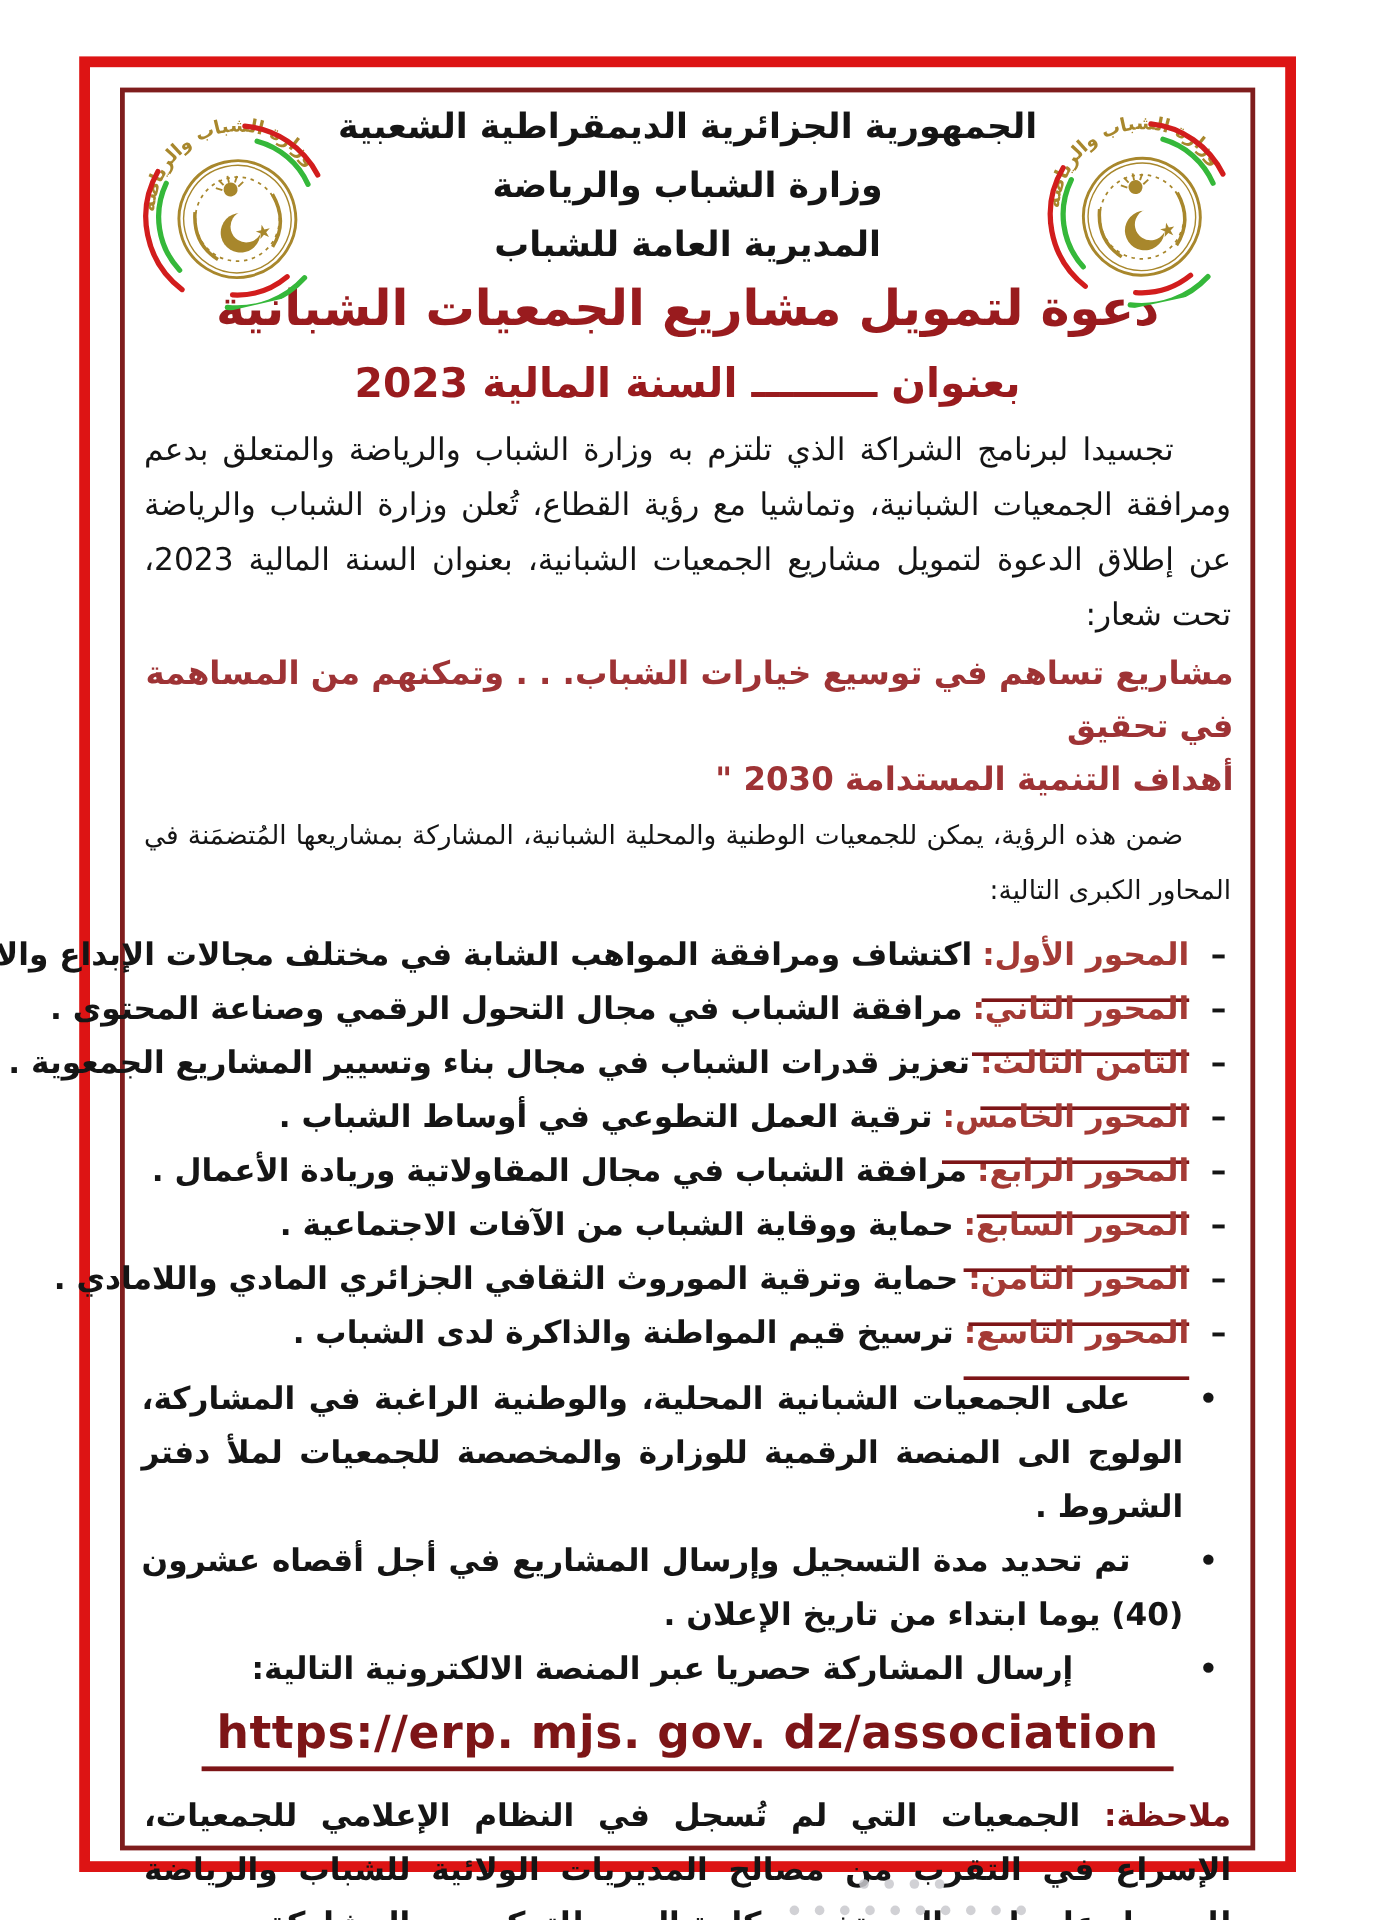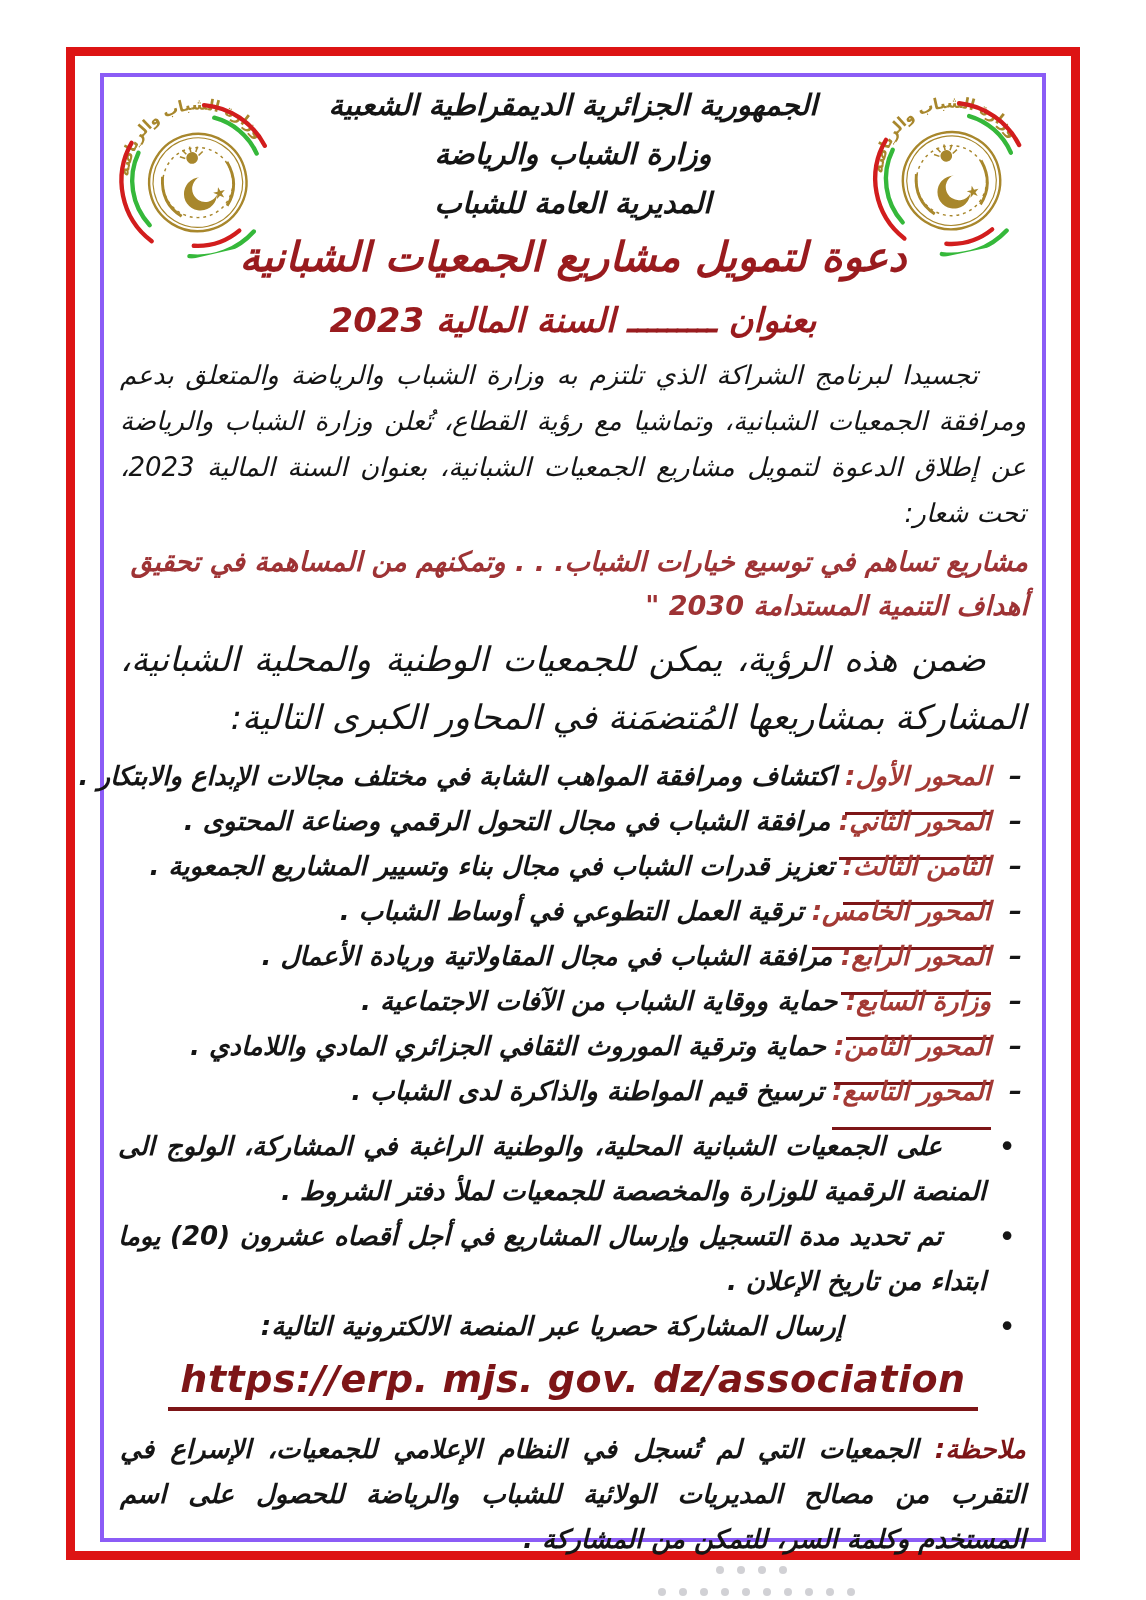--- a/index.html
+++ b/index.html
@@ -11,36 +11,35 @@
     font-family:"DejaVu Sans", sans-serif;
     color:#151515;
   }
   
   .frame-red {
     position:absolute; inset:47px 66px 40px 66px;
     border:9px solid #dd1414;
   }
   .frame-green {
     position:absolute; inset:17px 25px 9px 25px;
-    border:4px solid #8b5cf6;
-    font-style:italic;
+    border:4px solid #7f1d1d;
   }
   .content {
     position:absolute; inset:0;
     padding:4px 14px 0 14px;
     direction:rtl;
   }
   
   .hline { text-align:center; font-size:29px; line-height:49px; font-weight:600; }
   .title { text-align:center; font-size:41px; line-height:54px; font-weight:700; color:#991b1e; margin:2px 0 0; }
   .subtitle { text-align:center; font-size:34px; line-height:48px; font-weight:700; color:#991b1e;margin-top:12px; }
   
   .intro { margin:8px 2px 0; font-size:26px; line-height:46px; text-align:justify; text-indent:48px; }
   .slogan { margin-top:4px; text-align:right; font-size:27px; line-height:44px; font-weight:700; color:#9e3335; }
-  .vision { margin:2px 2px 0; font-size:34px; line-height:58px; text-align:justify; text-indent:40px; }
+  .vision { margin:2px 2px 0; font-size:22px; line-height:46px; text-align:justify; text-indent:40px; }
   
   .axes { list-style:none; margin:8px 0 0; padding:0; }
   .axes li { font-size:26px; line-height:45px; white-space:nowrap; }
   .axes .dash { display:inline-block; margin-left:18px; margin-right:6px; font-weight:700; }
   .axis-label { color:#a43a35; font-weight:700; border-bottom:3px solid #7d1517; padding-bottom:21px; }
   .axis-text { font-weight:600; }
   
   .bullets { margin-top:10px; }
   .bullet { display:flex; font-size:26px; line-height:45px; }
   .bullet .marker { flex:0 0 42px; text-align:center; font-size:30px; }
@@ -86,33 +85,33 @@
       </div>
 
       <p class="vision">ضمن هذه الرؤية، يمكن للجمعيات الوطنية والمحلية الشبانية، المشاركة بمشاريعها المُتضمَنة في المحاور الكبرى التالية:</p>
 
       <ul class="axes">
         <li><span class="dash">–</span><span class="axis-label">المحور الأول:</span> <span class="axis-text">اكتشاف ومرافقة المواهب الشابة في مختلف مجالات الإبداع والابتكار .</span></li>
         <li><span class="dash">–</span><span class="axis-label">المحور الثاني:</span> <span class="axis-text">مرافقة الشباب في مجال التحول الرقمي وصناعة المحتوى .</span></li>
         <li><span class="dash">–</span><span class="axis-label">الثامن الثالث:</span> <span class="axis-text">تعزيز قدرات الشباب في مجال بناء وتسيير المشاريع الجمعوية .</span></li>
         <li><span class="dash">–</span><span class="axis-label">المحور الخامس:</span> <span class="axis-text">ترقية العمل التطوعي في أوساط الشباب .</span></li>
         <li><span class="dash">–</span><span class="axis-label">المحور الرابع:</span> <span class="axis-text">مرافقة الشباب في مجال المقاولاتية وريادة الأعمال .</span></li>
-        <li><span class="dash">–</span><span class="axis-label">وزارة السابع:</span> <span class="axis-text">حماية ووقاية الشباب من الآفات الاجتماعية .</span></li>
+        <li><span class="dash">–</span><span class="axis-label">المحور السابع:</span> <span class="axis-text">حماية ووقاية الشباب من الآفات الاجتماعية .</span></li>
         <li><span class="dash">–</span><span class="axis-label">المحور الثامن:</span> <span class="axis-text">حماية وترقية الموروث الثقافي الجزائري المادي واللامادي .</span></li>
         <li><span class="dash">–</span><span class="axis-label">المحور التاسع:</span> <span class="axis-text">ترسيخ قيم المواطنة والذاكرة لدى الشباب .</span></li>
       </ul>
 
       <div class="bullets">
         <div class="bullet">
           <span class="marker">•</span>
           <p>على الجمعيات الشبانية المحلية، والوطنية الراغبة في المشاركة، الولوج الى المنصة الرقمية للوزارة والمخصصة للجمعيات لملأ دفتر الشروط .</p>
         </div>
         <div class="bullet">
           <span class="marker">•</span>
-          <p>تم تحديد مدة التسجيل وإرسال المشاريع في أجل أقصاه عشرون (20) يوما ابتداء من تاريخ الإعلان .</p>
+          <p>تم تحديد مدة التسجيل وإرسال المشاريع في أجل أقصاه عشرون (40) يوما ابتداء من تاريخ الإعلان .</p>
         </div>
         <div class="bullet center">
           <span class="marker">•</span>
           <p>إرسال المشاركة حصريا عبر المنصة الالكترونية التالية:</p>
         </div>
       </div>
 
       <div class="url">https://erp. mjs. gov. dz/association</div>
 
       <p class="note">

